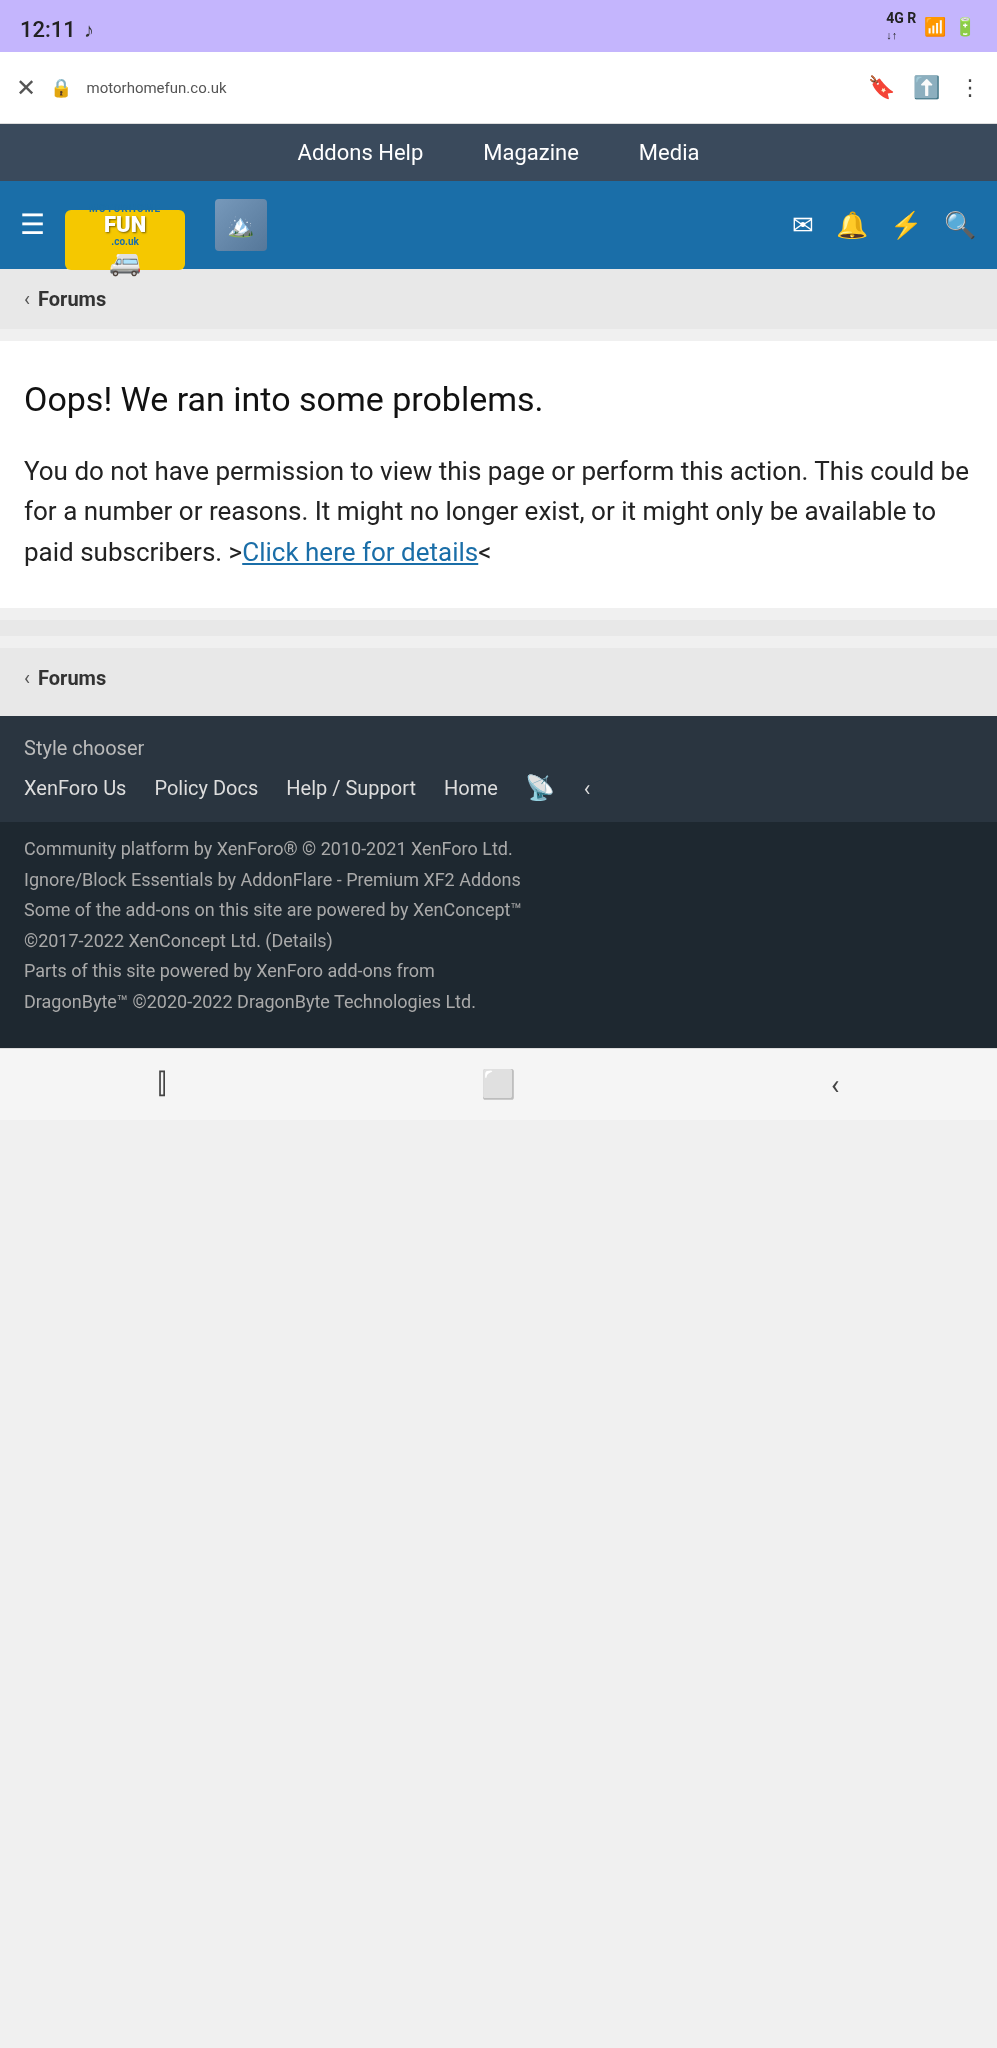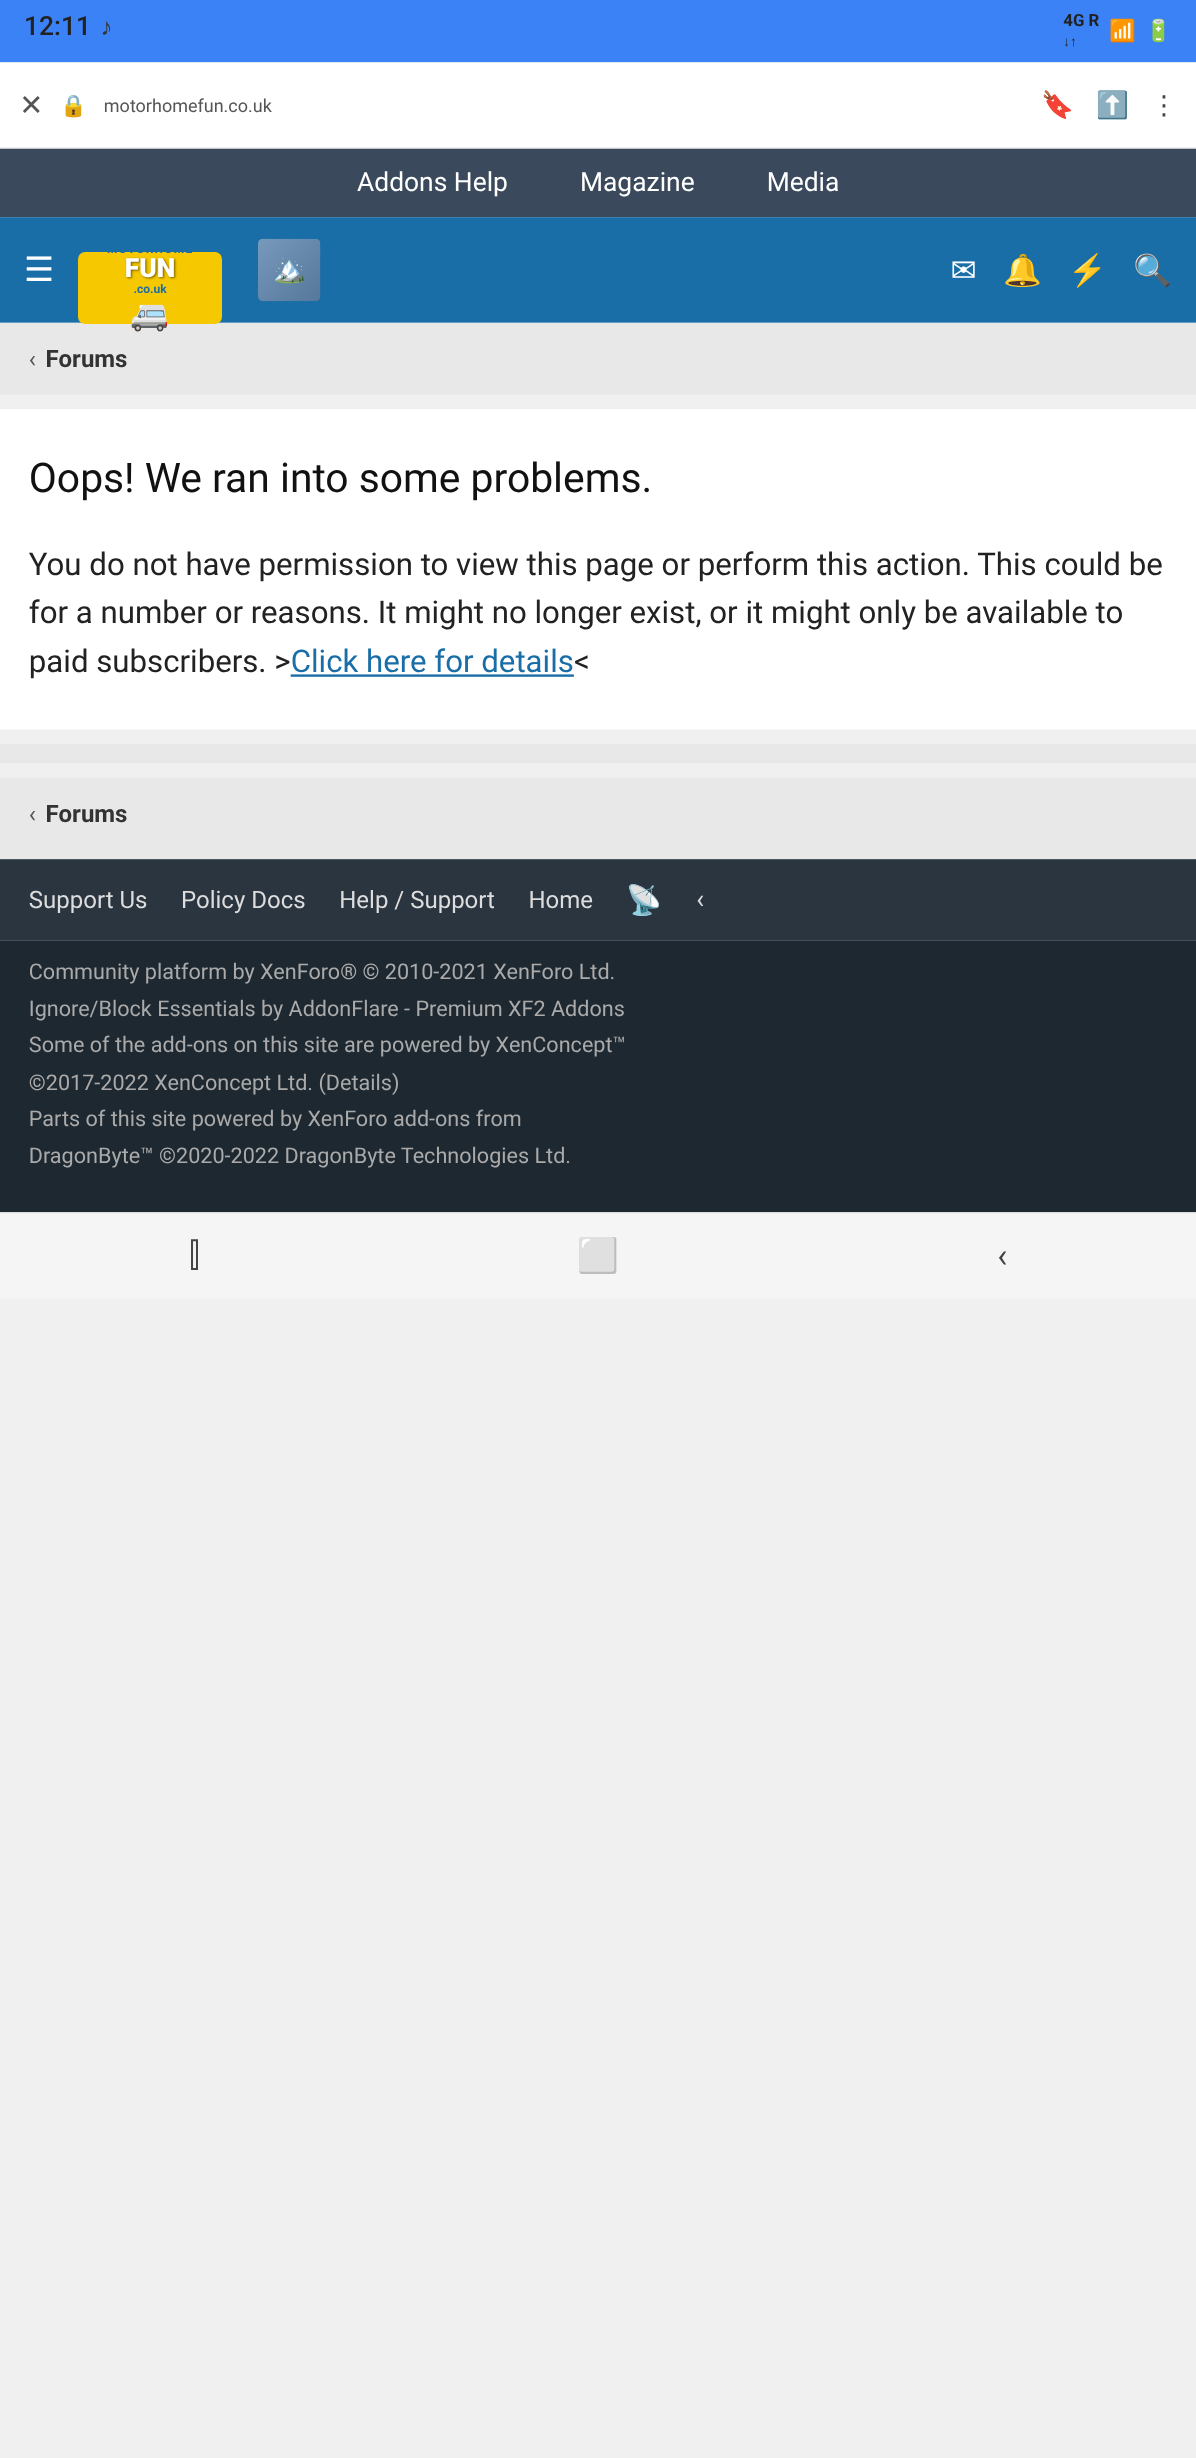--- a/index.html
+++ b/index.html
@@ -8,24 +8,24 @@
     body {
       font-family: -apple-system, BlinkMacSystemFont, 'Segoe UI', Roboto, Arial, sans-serif;
       background: #f0f0f0;
       width: 997px;
       min-height: 2048px;
       overflow-x: hidden;
     }
 
     
     .status-bar {
-      background: #3b82f6;
+      background: #c4b5fd;
       display: flex;
       justify-content: space-between;
-      align-items: flex-start;
+      align-items: flex-end;
       padding: 10px 20px;
       height: 52px;
     }
     .status-time {
       font-size: 22px;
       font-weight: 500;
       color: #222;
     }
     .status-icons {
       display: flex;
@@ -359,22 +359,23 @@
 <div class="spacer"></div>
 
 <div class="breadcrumb-bar-bottom">
   <span class="breadcrumb-arrow">‹</span>
   <span class="breadcrumb-text">Forums</span>
 </div>
 
 <div class="spacer" style="height:8px;"></div>
 
 <div class="footer-top">
+  <div class="style-chooser">Style chooser</div>
   <div class="footer-links">
-    <a class="footer-link">Support Us</a>
+    <a class="footer-link">XenForo Us</a>
     <a class="footer-link">Policy Docs</a>
     <a class="footer-link">Help / Support</a>
     <a class="footer-link">Home</a>
     <span class="footer-rss">📡</span>
     <span class="footer-collapse">‹</span>
   </div>
 </div>
 
 <div class="footer-bottom">
   <div class="footer-legal">

